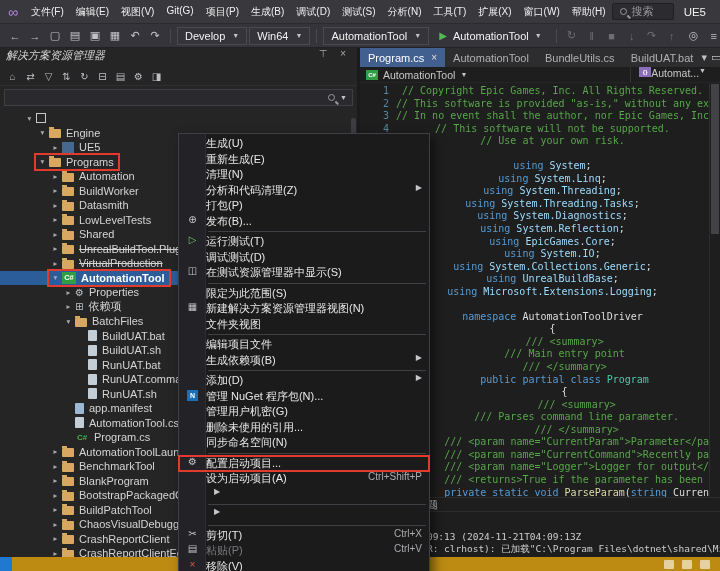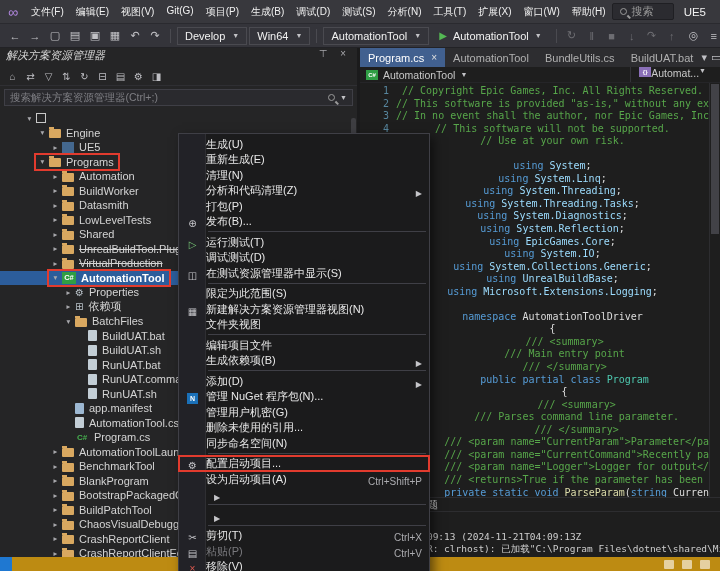--- a/index.html
+++ b/index.html
@@ -110,21 +110,21 @@
                display:flex; align-items:center; color:#fff; font-size:10px; }
   .sb-square { width:12px; height:14px; background:#1f78d1; flex:none; }
   .sb-icons { margin-left:auto; display:flex; gap:8px; padding-right:10px; }
   .sb-icon { width:10px; height:9px; background:rgba(255,255,255,.6); border-radius:1px; }
 
   
   .ctxmenu { position:absolute; left:178px; top:133px; width:252px; background:#1b1b1c;
              border:1px solid #3f3f46; box-shadow:4px 4px 10px rgba(0,0,0,.5); z-index:50; padding:2px 0; }
   .ctxmenu::before { content:""; position:absolute; left:0; top:0; bottom:0; width:26px; background:#222227;
                      border-right:1px solid #2f2f33; }
-  .cm-item { position:relative; display:flex; align-items:flex-end; height:15.5px; padding-right:7px;
+  .cm-item { position:relative; display:flex; align-items:flex-start; height:15.5px; padding-right:7px;
              color:#e8e8e8; font-size:11px; white-space:nowrap; }
   .cm-item.disabled { color:#79797d; }
   .cm-item.redbox { outline:2px solid #e23b2e; outline-offset:-1px; }
   .cm-icon { width:27px; flex:none; text-align:center; font-size:10px; color:#c5c5c9; }
   .cm-icon .nuget { display:inline-block; width:11px; height:11px; background:#1a70b8; color:#fff;
                     font-size:7px; line-height:11px; font-weight:bold; }
   .cm-icon.red { color:#e05a50; }
   .cm-icon.green { color:#74c274; }
   .cm-label { flex:1; }
   .cm-shortcut { color:#ababaf; font-size:10px; margin-left:12px; }
@@ -221,21 +221,20 @@
           <div class="exp-tool">⇄</div>
           <div class="exp-tool">▽</div>
           <div class="exp-tool">⇅</div>
           <div class="exp-tool">↻</div>
           <div class="exp-tool">⊟</div>
           <div class="exp-tool">▤</div>
           <div class="exp-tool">⚙</div>
           <div class="exp-tool">◨</div>
         </div>
       <div class="exp-search">
-        <span>搜索解决方案资源管理器(Ctrl+;)</span>
         <div class="tb-spacer"></div>
         <span class="mag"></span>
         <span class="caret">▼</span>
       </div>
       <div class="tree">
         <div class="exp-scroll"></div>
       <div class="tree-row" style="padding-left: 24px;">
             <span class="trc">
               <span class="arrow">▾</span>
               <span class="ti ic-solution"></span>

